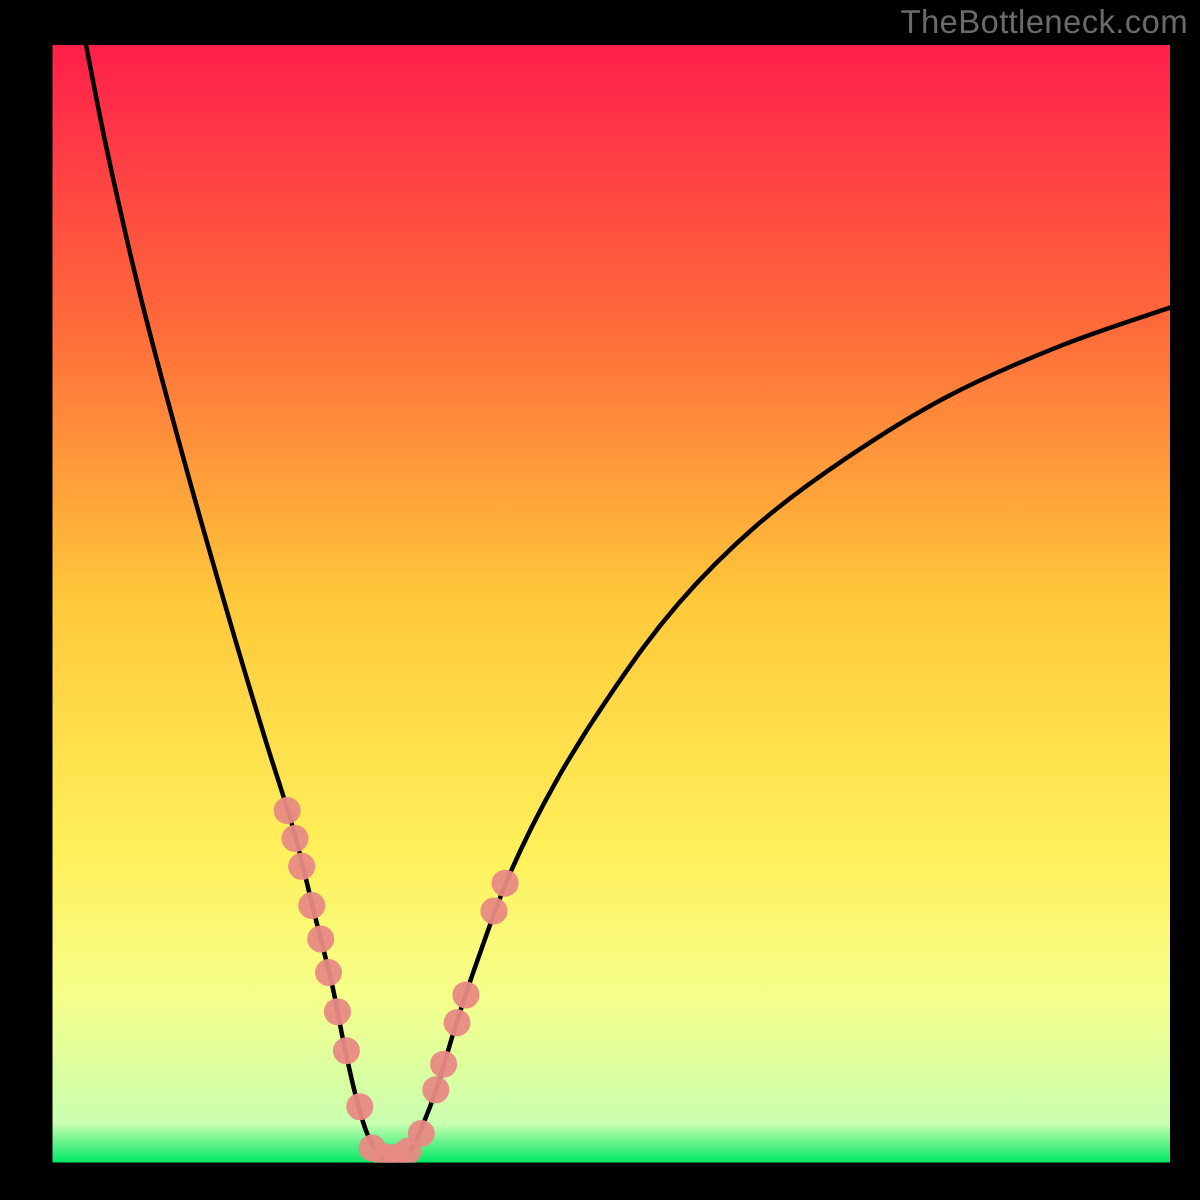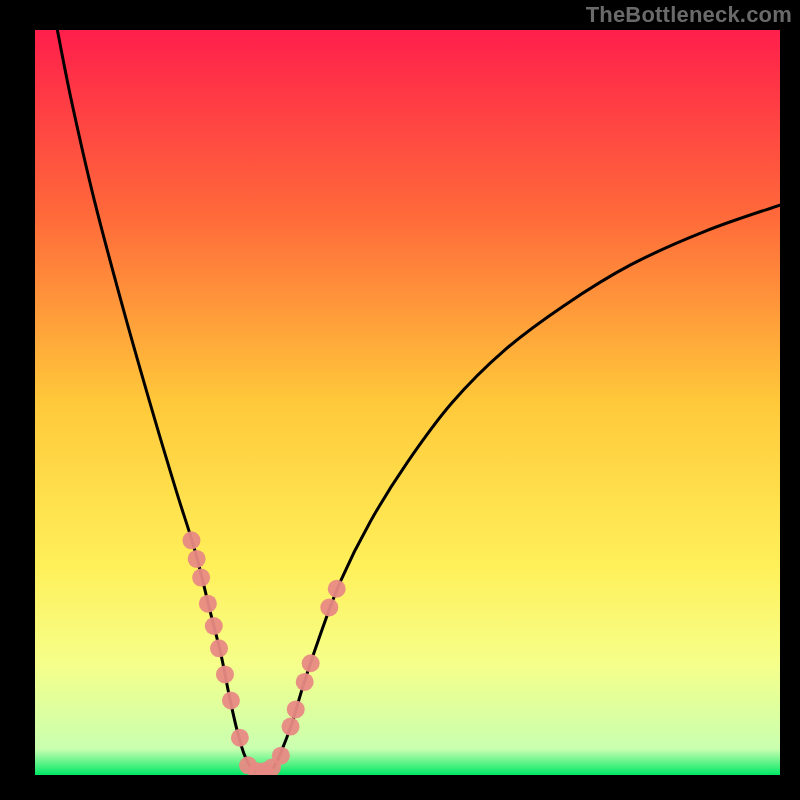--- a/index.html
+++ b/index.html
@@ -16,21 +16,21 @@
     width: 800px;
     height: 800px;
     background: #000;
   }
   .watermark {
     position: absolute;
     top: 2px;
     right: 8px;
     color: #6a6a6a;
     font-size: 22px;
-    font-weight: 700;
+    font-weight: 400;
     letter-spacing: 0.2px;
     z-index: 10;
   }
   svg {
     display: block;
   }
 </style>
 </head>
 <body>
 

